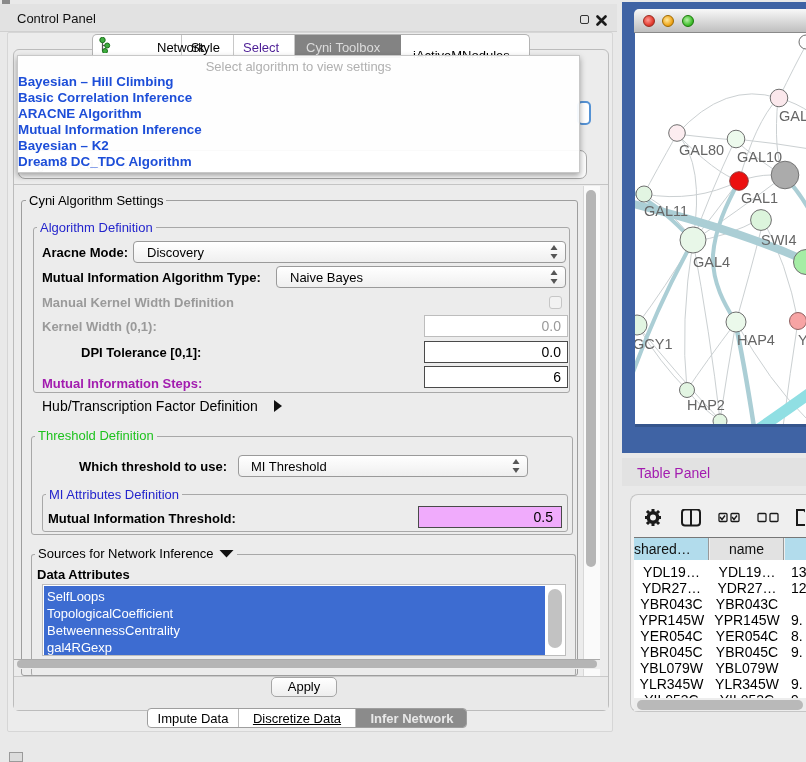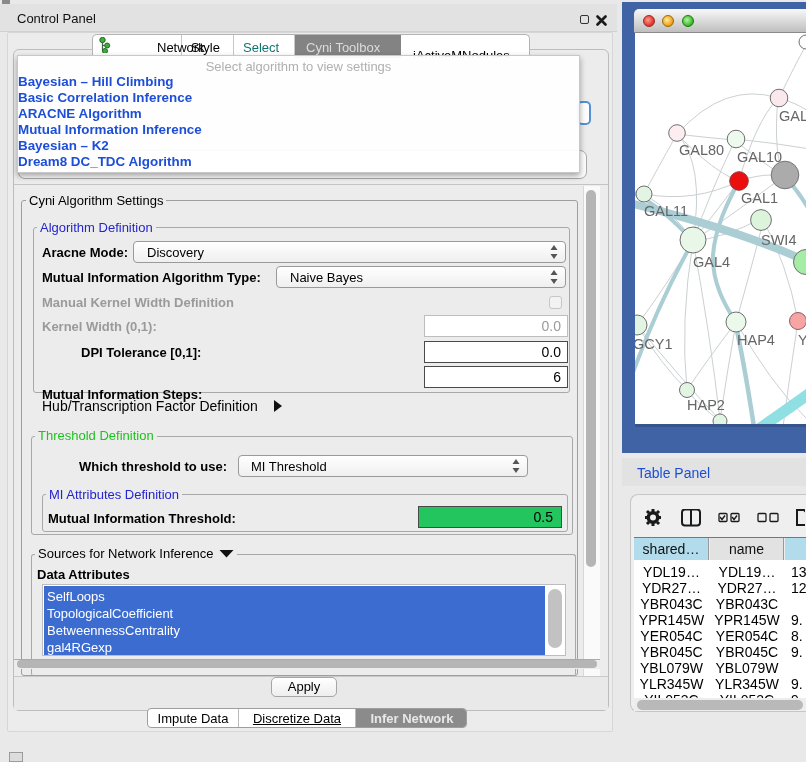--- a/index.html
+++ b/index.html
@@ -23,21 +23,21 @@
 
 <div class="abs" style="left:13px;top:49px;width:596px;height:662px;background:#ececec;border:1px solid #bcbcbc;border-radius:6px;"></div>
 
 <div class="abs" style="left:92px;top:34px;width:438px;height:24px;background:#fff;border:1px solid #b4b4b4;border-bottom:none;border-radius:5px 5px 0 0;overflow:hidden;font-size:13px;">
   <div class="abs" style="left:0;top:0;width:89px;height:24px;border-right:1px solid #c8c8c8;"></div>
   <div class="abs" style="left:89px;top:0;width:52px;height:24px;border-right:1px solid #c8c8c8;"></div>
   <div class="abs" style="left:141px;top:0;width:61px;height:24px;border-right:1px solid #c8c8c8;"></div>
   <div class="abs" style="left:202px;top:0;width:106px;height:24px;background:#838383;"></div>
   <div class="abs" style="left:24px;top:5px;color:#000;margin-left:40px;">Network</div>
   <div class="abs" style="left:98px;top:5px;color:#000;">Style</div>
-  <div class="abs" style="left:150px;top:5px;color:#0f766e;">Select</div>
+  <div class="abs" style="left:150px;top:5px;color:#4c1d95;">Select</div>
   <div class="abs" style="left:213px;top:5px;color:#dcdcdc;">Cyni Toolbox</div>
   <div class="abs" style="left:320px;top:5px;color:#000;margin-top:8px;">jActiveMNodules</div>
 </div>
 
 <svg class="abs" style="left:99px;top:37px;" width="13" height="16" viewBox="0 0 13 16">
   <path d="M3.5 4 V13.5 H5" stroke="#555" stroke-width="1.2" fill="none"></path>
   <path d="M3.5 8.5 H7" stroke="#555" stroke-width="1.2" fill="none"></path>
   <circle cx="3.5" cy="3" r="2.7" fill="#3fae3f" stroke="#1c6e1c"></circle>
   <circle cx="8.2" cy="8.5" r="2.5" fill="#3fae3f" stroke="#1c6e1c"></circle>
   <circle cx="6" cy="14" r="2.5" fill="#3fae3f" stroke="#1c6e1c"></circle>
@@ -78,21 +78,21 @@
 
 <div class="abs" style="left:42px;top:295px;font-size:13px;font-weight:bold;color:#9a9a9a;">Manual Kernel Width Definition</div>
 <div class="abs" style="left:549px;top:296px;width:13px;height:13px;background:#f2f2f2;border:1px solid #c6c6c6;border-radius:3px;"></div>
 
 <div class="abs" style="left:42px;top:319px;font-size:13px;font-weight:bold;color:#9a9a9a;">Kernel Width (0,1):</div>
 <div class="abs" style="left:424px;top:315px;width:144px;height:22px;background:#fff;border:1px solid #bdbdbd;font-size:14px;color:#9a9a9a;text-align:right;line-height:20px;padding-right:6px;">0.0</div>
 
 <div class="abs" style="left:42px;top:345px;font-size:13px;font-weight:bold;color:#000;padding-left:39px;">DPI Tolerance [0,1]:</div>
 <div class="abs" style="left:424px;top:341px;width:144px;height:22px;background:#fff;border:1px solid #4a4a4a;font-size:14px;color:#000;text-align:right;line-height:20px;padding-right:6px;">0.0</div>
 
-<div class="abs" style="left:42px;top:387px;font-size:13px;font-weight:bold;color:#000000;text-align:right;">Mutual Information Steps:</div>
+<div class="abs" style="left:42px;top:376px;font-size:13px;font-weight:bold;color:#a21caf;text-align:right;">Mutual Information Steps:</div>
 <div class="abs" style="left:424px;top:366px;width:144px;height:22px;background:#fff;border:1px solid #4a4a4a;font-size:14px;color:#000;text-align:right;line-height:20px;padding-right:6px;">6</div>
 
 <div class="abs" style="left:42px;top:398px;font-size:14px;color:#000;">Hub/Transcription Factor Definition</div>
 <svg class="abs" style="left:272px;top:399px;" width="12" height="14" viewBox="0 0 12 14">
     <path d="M2 1 L10 7 L2 13 Z" fill="#111"></path>
   </svg>
 
 <div class="abs" style="left:31px;top:436px;width:542px;height:99px;border:1px solid #a8a8a8;border-radius:3px;"></div>
 <div class="abs" style="left:35px;top:428px;background:#ececec;padding:0 3px;font-size:13px;color:#1ec21e;">Threshold Definition</div>
 
@@ -101,21 +101,21 @@
 <div class="abs" style="left:251px;top:459px;font-size:13px;color:#000;">MI Threshold</div>
 <svg class="abs" style="left:511px;top:458px;" width="10" height="16" viewBox="0 0 10 16">
     <path d="M5 1 L8.5 6 L1.5 6 Z" fill="#555"></path>
     <path d="M5 15 L8.5 10 L1.5 10 Z" fill="#555"></path>
   </svg>
 
 <div class="abs" style="left:42px;top:494px;width:526px;height:38px;border:1px solid #a8a8a8;border-radius:3px;"></div>
 <div class="abs" style="left:46px;top:487px;background:#ececec;padding:0 3px;font-size:13px;color:#2425cc;">MI Attributes Definition</div>
 
 <div class="abs" style="left:48px;top:511px;font-size:13px;font-weight:bold;color:#000;">Mutual Information Threshold:</div>
-<div class="abs" style="left:418px;top:506px;width:144px;height:22px;background:#22c55e;border:1px solid #4a4a4a;font-size:14px;color:#000;text-align:right;line-height:20px;padding-right:8px;">0.5</div>
+<div class="abs" style="left:418px;top:506px;width:144px;height:22px;background:#f0abfc;border:1px solid #4a4a4a;font-size:14px;color:#000;text-align:right;line-height:20px;padding-right:8px;">0.5</div>
 
 <div class="abs" style="left:31px;top:554px;width:545px;height:122px;border:1px solid #a8a8a8;border-radius:3px;border-bottom:none;"></div>
 <div class="abs" style="left:35px;top:546px;background:#ececec;padding:0 3px;font-size:13px;color:#000;">Sources for Network Inference <svg width="15" height="9" viewBox="0 0 15 9" style="margin-left:2px;">
       <path d="M0.5 1 L14.5 1 L7.5 8.5 Z" fill="#111"></path>
     </svg></div>
 
 <div class="abs" style="left:37px;top:567px;font-size:13px;font-weight:bold;color:#000;">Data Attributes</div>
 
 <div class="abs" style="left:42px;top:584px;width:524px;height:72px;background:#fff;border:1px solid #bdbdbd;"></div>
 <div class="abs" style="left:44px;top:586px;width:501px;height:69px;background:#3d6cd1;"></div>
@@ -217,21 +217,21 @@
     <text x="-2" y="316">GCY1</text>
     <text x="102" y="312">HAP4</text>
     <text x="163" y="312">Y</text>
     <text x="52" y="377">HAP2</text>
   </g>
 </svg>
 
 <div class="abs" style="left:635px;top:424px;width:171px;height:3px;background:#2e4a78;opacity:.55;"></div>
 
 <div class="abs" style="left:622px;top:458px;width:184px;height:28px;background:#e2e2e2;"></div>
-<div class="abs" style="left:637px;top:465px;font-size:14px;color:#1d4ed8;">Table Panel</div>
+<div class="abs" style="left:637px;top:465px;font-size:14px;color:#a21caf;">Table Panel</div>
 
 <div class="abs" style="left:630px;top:494px;width:176px;height:218px;background:#efefef;border:1px solid #c6c6c6;border-radius:8px 0 0 8px;border-right:none;"></div>
 
 <svg class="abs" style="left:645px;top:509px;" width="160" height="20" viewBox="0 0 160 20">
   <g fill="#1a1a1a">
     <path d="M8 2 a6.5 6.5 0 0 1 0 13 a6.5 6.5 0 0 1 0 -13 M8 5.5 a3 3 0 0 0 0 6 a3 3 0 0 0 0 -6" fill-rule="evenodd"></path>
     <rect x="6.5" y="0" width="3" height="4"></rect>
       <rect x="6.5" y="13" width="3" height="4"></rect>
     <rect x="0" y="7" width="4" height="3"></rect>
       <rect x="12" y="7" width="4" height="3"></rect>
@@ -247,21 +247,21 @@
     <rect x="86" y="4.5" width="8" height="8" rx="1"></rect>
     <rect x="113" y="4.5" width="8" height="8" rx="1"></rect>
     <rect x="125" y="4.5" width="8" height="8" rx="1"></rect>
   </g>
   <path d="M75 8 l2 2.5 3-4" stroke="#1a1a1a" stroke-width="1.4" fill="none"></path>
   <path d="M87 8 l2 2.5 3-4" stroke="#1a1a1a" stroke-width="1.4" fill="none"></path>
   <path d="M152 1 h7 l4 4 v11 h-11 z" fill="none" stroke="#1a1a1a" stroke-width="2"></path>
 </svg>
 
 <div class="abs" style="left:634px;top:537px;width:172px;height:1px;background:#777;"></div>
-<div class="abs" style="left:634px;top:538px;width:75px;height:22px;background:#b2dcec;border-right:1px solid #999;text-align:center;font-size:14px;line-height:22px;color:#111;">shared…</div>
+<div class="abs" style="left:634px;top:538px;width:75px;height:22px;background:#b2dcec;border-right:1px solid #999;text-align:left;font-size:14px;line-height:22px;color:#111;">shared…</div>
 <div class="abs" style="left:710px;top:538px;width:74px;height:22px;background:#e2e2e2;border-right:1px solid #999;text-align:center;font-size:14px;line-height:22px;color:#111;">name</div>
 <div class="abs" style="left:785px;top:538px;width:21px;height:22px;background:#b2dcec;"></div>
 <div class="abs" style="left:634px;top:560px;width:172px;height:138px;background:#fff;overflow:hidden;">
   <div class="abs" style="left:0;top:4px;width:75px;text-align:center;font-size:14px;line-height:16px;color:#000;">YDL19…<br>YDR27…<br>YBR043C<br>YPR145W<br>YER054C<br>YBR045C<br>YBL079W<br>YLR345W<br>YIL053C</div>
   <div class="abs" style="left:76px;top:4px;width:74px;text-align:center;font-size:14px;line-height:16px;color:#000;">YDL19…<br>YDR27…<br>YBR043C<br>YPR145W<br>YER054C<br>YBR045C<br>YBL079W<br>YLR345W<br>YIL053C</div>
   <div class="abs" style="left:157px;top:4px;width:40px;text-align:left;font-size:14px;line-height:16px;color:#000;">13<br>12<br><br>9.<br>8.<br>9.<br><br>9.<br>9.</div>
 </div>
 
 <div class="abs" style="left:634px;top:698px;width:172px;height:13px;background:#ededed;"></div>
 <div class="abs" style="left:637px;top:700px;width:166px;height:10px;background:#b9b9b9;border-radius:5px;"></div>

